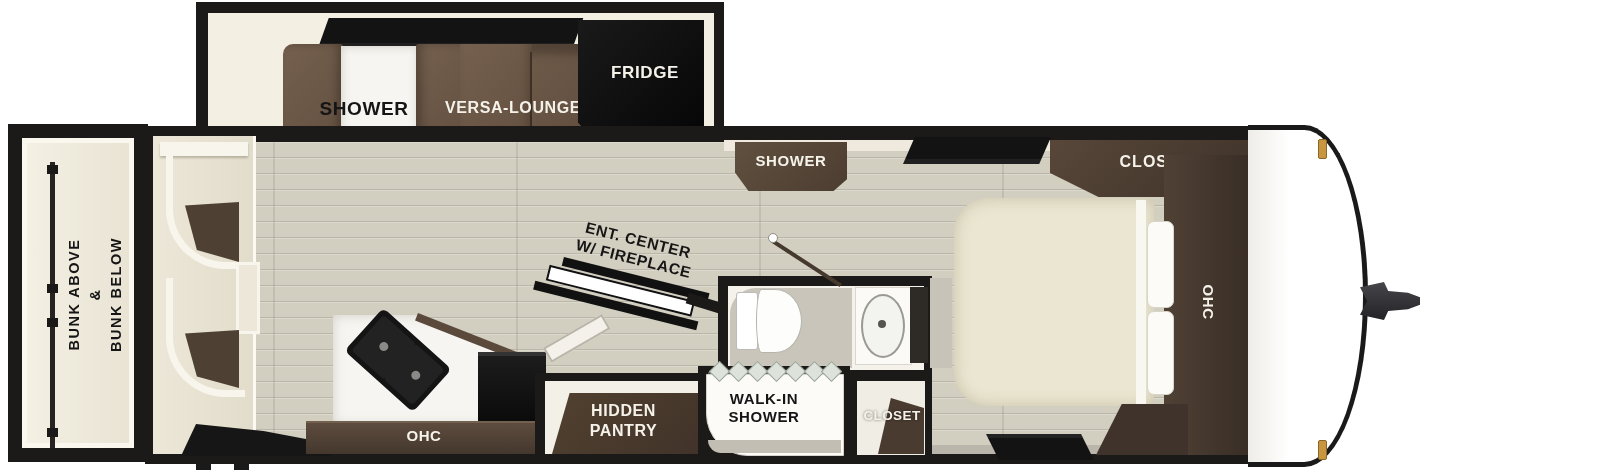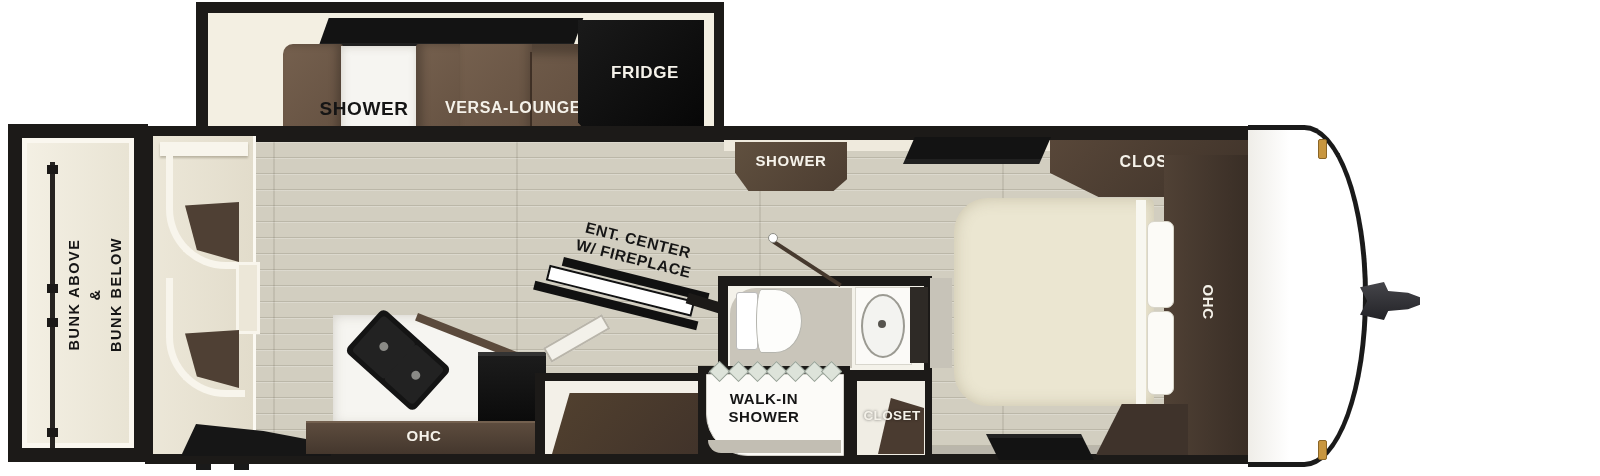--- a/index.html
+++ b/index.html
@@ -85,20 +85,22 @@
     <div style="position:absolute;right:18px;top:24px;width:9px;height:9px;border-radius:50%;background:#8a8a86;"></div>
   </div>
   <div class="abs" style="left:478px;top:352px;width:68px;height:73px;background:linear-gradient(180deg,#1d1d1d,#0a0a0a);box-shadow:inset 0 4px 0 #333;"></div>
   <div class="abs" style="left:306px;top:421px;width:236px;height:31px;background:linear-gradient(180deg,#5d4c3e,#44372d);border-top:2px solid #73604f;"></div>
   <div class="lbl white" style="left:306px;top:427px;width:236px;font-size:15px;">OHC</div>
   <div class="abs" style="left:543px;top:348px;width:64px;height:13px;background:#f3f1ea;border:2px solid #b9b5aa;transform:rotate(-30deg);transform-origin:left top;"></div>
 
   <div class="abs wall" style="left:535px;top:373px;width:172px;height:89px;"></div>
   <div class="abs" style="left:545px;top:381px;width:154px;height:73px;background:#f3f0e8;"></div>
   <div class="abs" style="left:552px;top:393px;width:147px;height:61px;background:linear-gradient(135deg,#52412f,#41332a);clip-path:polygon(12% 0,100% 0,100% 100%,0 100%);"></div>
+  <div class="lbl white" style="left:552px;top:401px;width:143px;font-size:16px;">HIDDEN
+PANTRY</div>
 
   <div class="abs wall" style="left:718px;top:276px;width:214px;height:100px;"></div>
   <div class="abs" style="left:728px;top:286px;width:196px;height:84px;background:#f4f2ea;"></div>
   <div class="abs" style="left:730px;top:288px;width:122px;height:80px;background:#c9c5ba;border-top-left-radius:26px;"></div>
   <div class="abs" style="left:736px;top:292px;width:20px;height:56px;background:#fff;border:1px solid #bbb;border-radius:3px;"></div>
   <div class="abs" style="left:756px;top:289px;width:44px;height:62px;background:#fdfdfb;border:1px solid #b5b5ae;border-radius:12% 58% 58% 12% / 50% 50% 50% 50%;"></div>
   <div class="abs" style="left:855px;top:287px;width:55px;height:76px;background:#fbfaf7;border:1px solid #d8d6cd;"></div>
   <div class="abs" style="left:861px;top:294px;width:40px;height:60px;background:#f3f3f0;border:2px solid #9b9a92;border-radius:50%;"></div>
   <div class="abs" style="left:878px;top:320px;width:8px;height:8px;border-radius:50%;background:#56544e;"></div>
   <div class="abs" style="left:910px;top:287px;width:18px;height:76px;background:#2e2a26;"></div>

